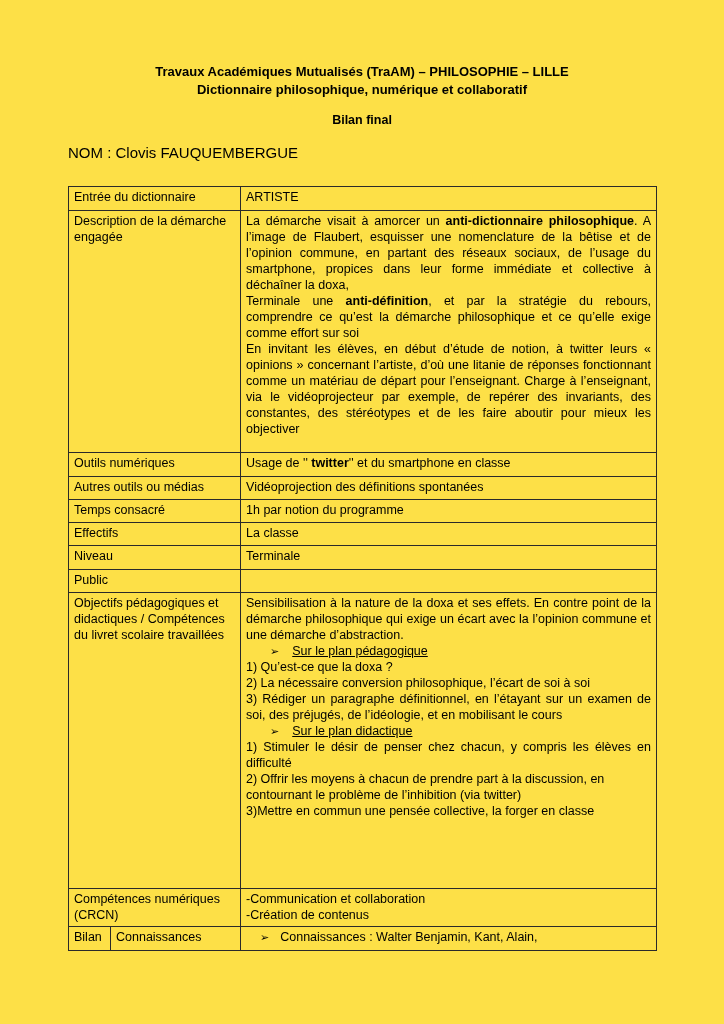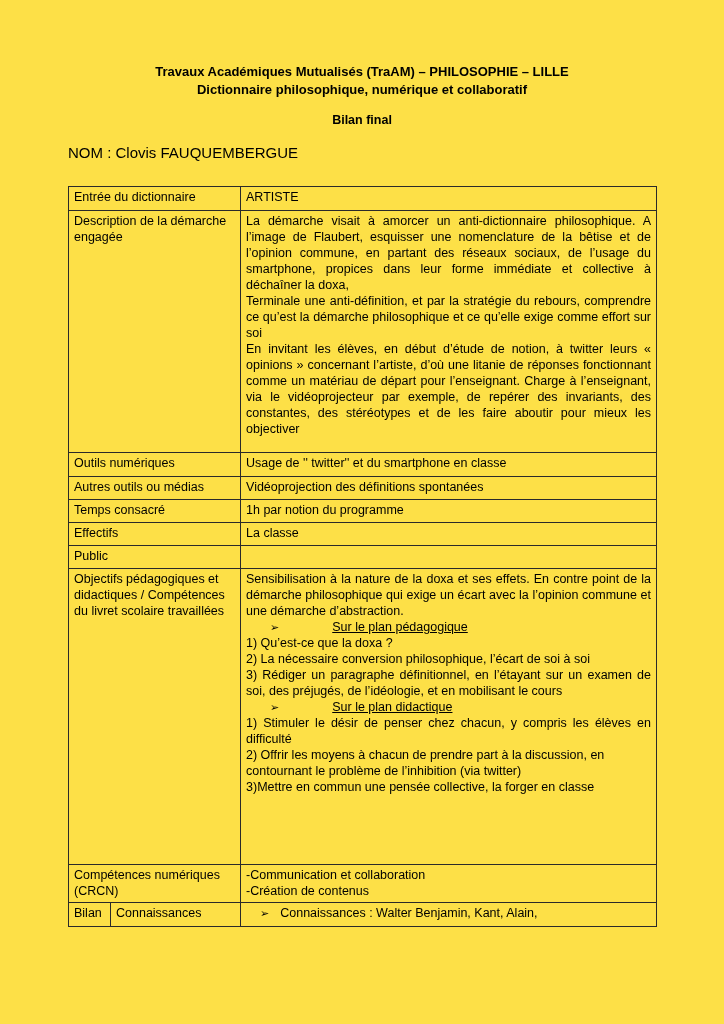--- a/index.html
+++ b/index.html
@@ -42,24 +42,24 @@
     border: 1px solid #2a2a2a;
     padding: 2px 5px;
     vertical-align: top;
     font-size: 12.5px;
     line-height: 16px;
     overflow: hidden;
   }
   .just { text-align: justify; }
   .arrow-line { padding-left: 24px; }
   .arrow-line .arrow { display: inline-block; margin-right: 13px; font-size: 11px; }
-  .u { text-decoration: underline; margin-left: 40px; }
+  .u { text-decoration: underline; }
   .bilan-arrow-line { padding-left: 14px; }
   .bilan-arrow-line .arrow { display: inline-block; margin-right: 11px; font-size: 11px; }
-  b { font-weight: normal; }
+  b { font-weight: bold; }
 </style>
 </head>
 <body>
 
 <div class="page">
 
   <div class="doc-header">
     <div>Travaux Académiques Mutualisés (TraAM) – PHILOSOPHIE – LILLE</div>
     <div>Dictionnaire philosophique, numérique et collaboratif</div>
   </div>
@@ -103,20 +103,24 @@
     <tr style="height:23px">
       <td colspan="2">Temps consacré</td>
       <td>1h par notion du programme</td>
     </tr>
 
     <tr style="height:23px">
       <td colspan="2">Effectifs</td>
       <td>La classe</td>
     </tr>
 
+    <tr style="height:24px">
+      <td colspan="2">Niveau</td>
+      <td>Terminale</td>
+    </tr>
 
     <tr style="height:23px">
       <td colspan="2">Public</td>
       <td></td>
     </tr>
 
     <tr style="height:296px">
       <td colspan="2">Objectifs pédagogiques et didactiques / Compétences du livret scolaire travaillées</td>
       <td>
         <p class="just">Sensibilisation à la nature de la doxa et ses effets. En contre point de la démarche philosophique qui exige un écart avec la l’opinion commune et une démarche d’abstraction.</p>

